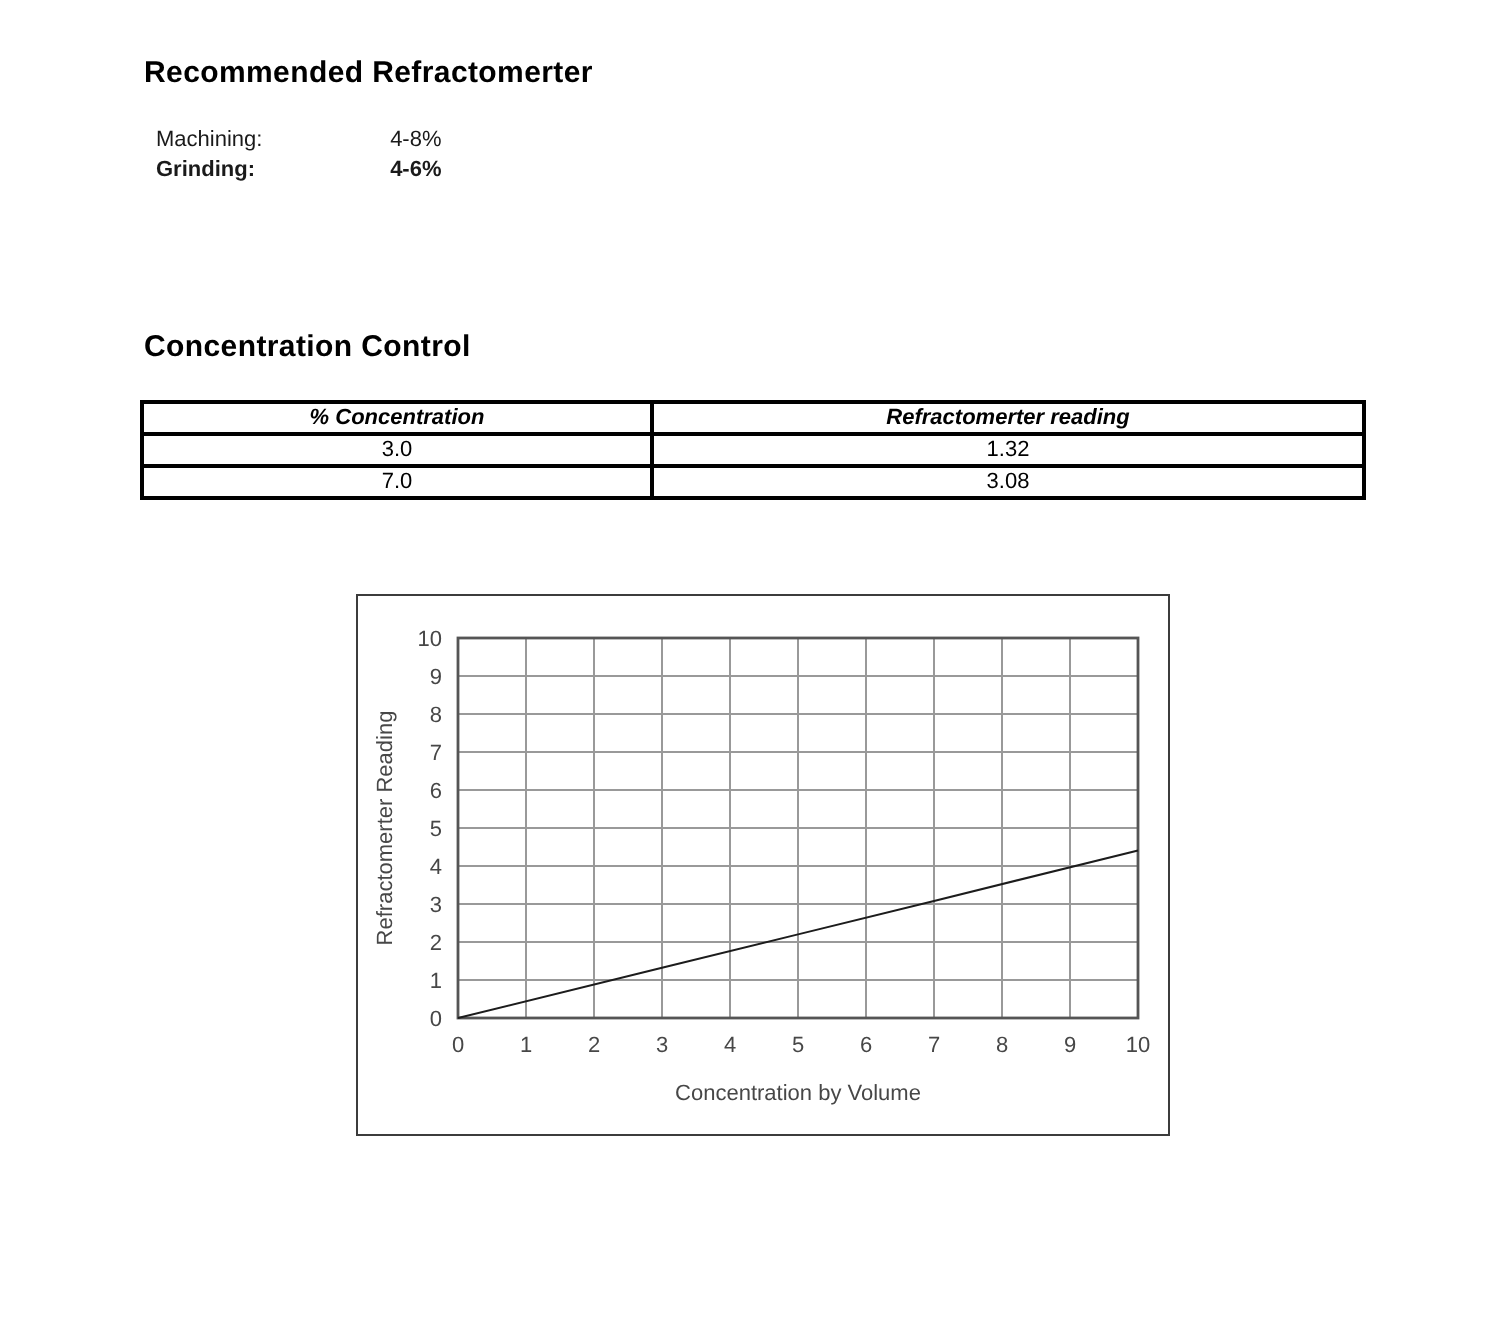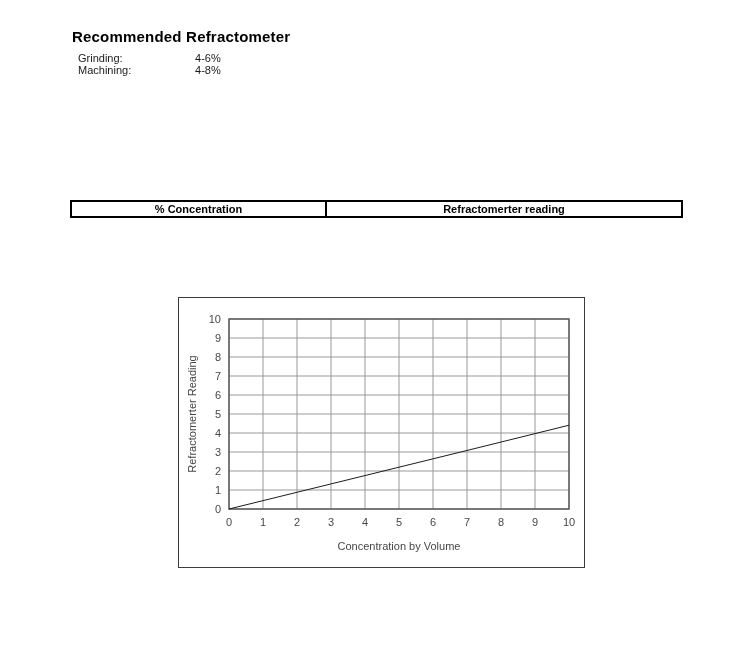--- a/index.html
+++ b/index.html
@@ -19,82 +19,91 @@
     font-size: 15px;
     font-weight: bold;
     color: #000;
     letter-spacing: 0.2px;
   }
   #h-recommended { top: 28px; }
   #h-control { top: 165px; }
 
   .info-row { position: absolute; left: 78px; font-size: 11px; color: #1a1a1a; }
   .info-row .lbl { display: inline-block; width: 114px; }
-  #info-grinding { top: 52px; }
+  #info-grinding { top: 79px; font-weight: bold; }
   #info-machining { top: 64px; }
 
   table.conc {
     position: absolute;
     left: 70px;
     top: 200px;
     width: 611px;
     border-collapse: collapse;
     font-size: 11px;
     table-layout: fixed;
   }
   table.conc th, table.conc td {
     border: 2px solid #000;
     text-align: center;
     height: 14px;
     padding: 0;
     line-height: 14px;
     vertical-align: middle;
     font-weight: normal;
   }
-  table.conc th { font-weight: bold; }
+  table.conc th { font-weight: bold; font-style: italic; }
   col.c1 { width: 255px; }
   col.c2 { width: 356px; }
 
   .chart-box {
     position: absolute;
     left: 178px;
     top: 297px;
     width: 405px;
     height: 269px;
     border: 1px solid #3c3c3c;
     background: #fff;
   }
   .chart-box svg { display: block; }
 </style>
 </head>
 <body>
 
 <div class="page">
 
-  <div class="h1" id="h-recommended">Recommended Refractometer</div>
+  <div class="h1" id="h-recommended">Recommended Refractomerter</div>
 
   <div class="info-row" id="info-grinding">
     <span class="lbl">Grinding:</span>
     <span class="val">4-6%</span>
   </div>
   <div class="info-row" id="info-machining">
     <span class="lbl">Machining:</span>
     <span class="val">4-8%</span>
   </div>
 
+  <div class="h1" id="h-control">Concentration Control</div>
 
   <table class="conc">
     <colgroup>
         <col class="c1">
         <col class="c2">
       </colgroup>
     <tbody>
         <tr>
       <th>% Concentration</th>
       <th>Refractomerter reading</th>
+    </tr>
+    <tr>
+      <td>3.0</td>
+      <td>1.32</td>
+    </tr>
+    <tr>
+      <td>7.0</td>
+      <td>3.08</td>
     </tr>
   </tbody>
     </table>
 
   <div class="chart-box">
     <svg width="405" height="269" viewBox="0 0 405 269" xmlns="http://www.w3.org/2000/svg">
         <line x1="50" y1="21" x2="50" y2="211" stroke="#999999" stroke-width="1"></line>
         <line x1="84" y1="21" x2="84" y2="211" stroke="#999999" stroke-width="1"></line>
         <line x1="118" y1="21" x2="118" y2="211" stroke="#999999" stroke-width="1"></line>
         <line x1="152" y1="21" x2="152" y2="211" stroke="#999999" stroke-width="1"></line>

